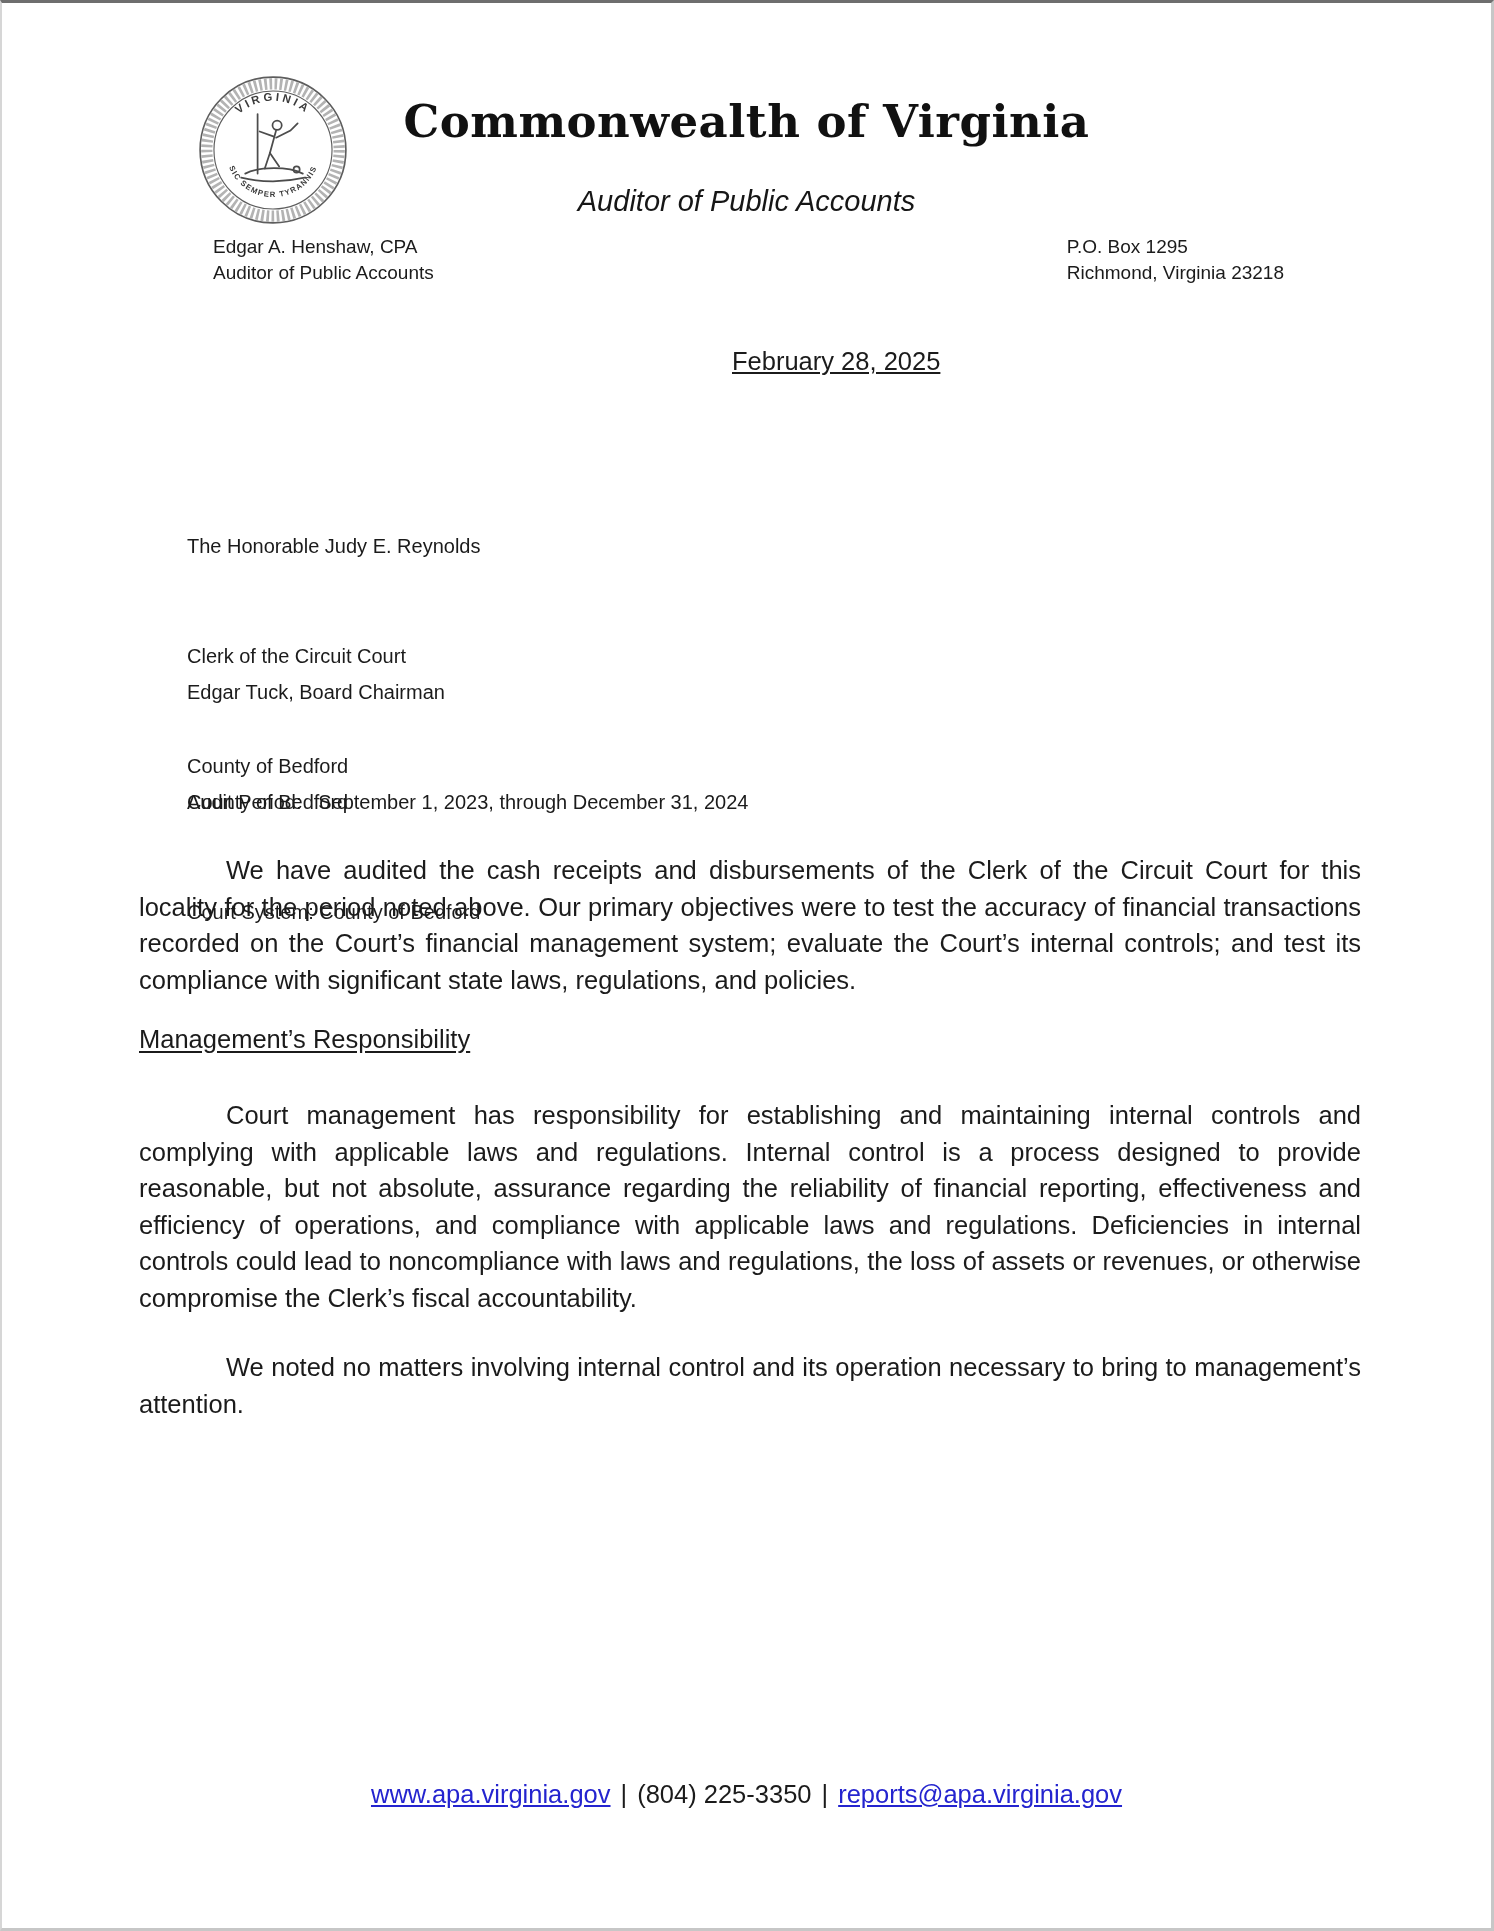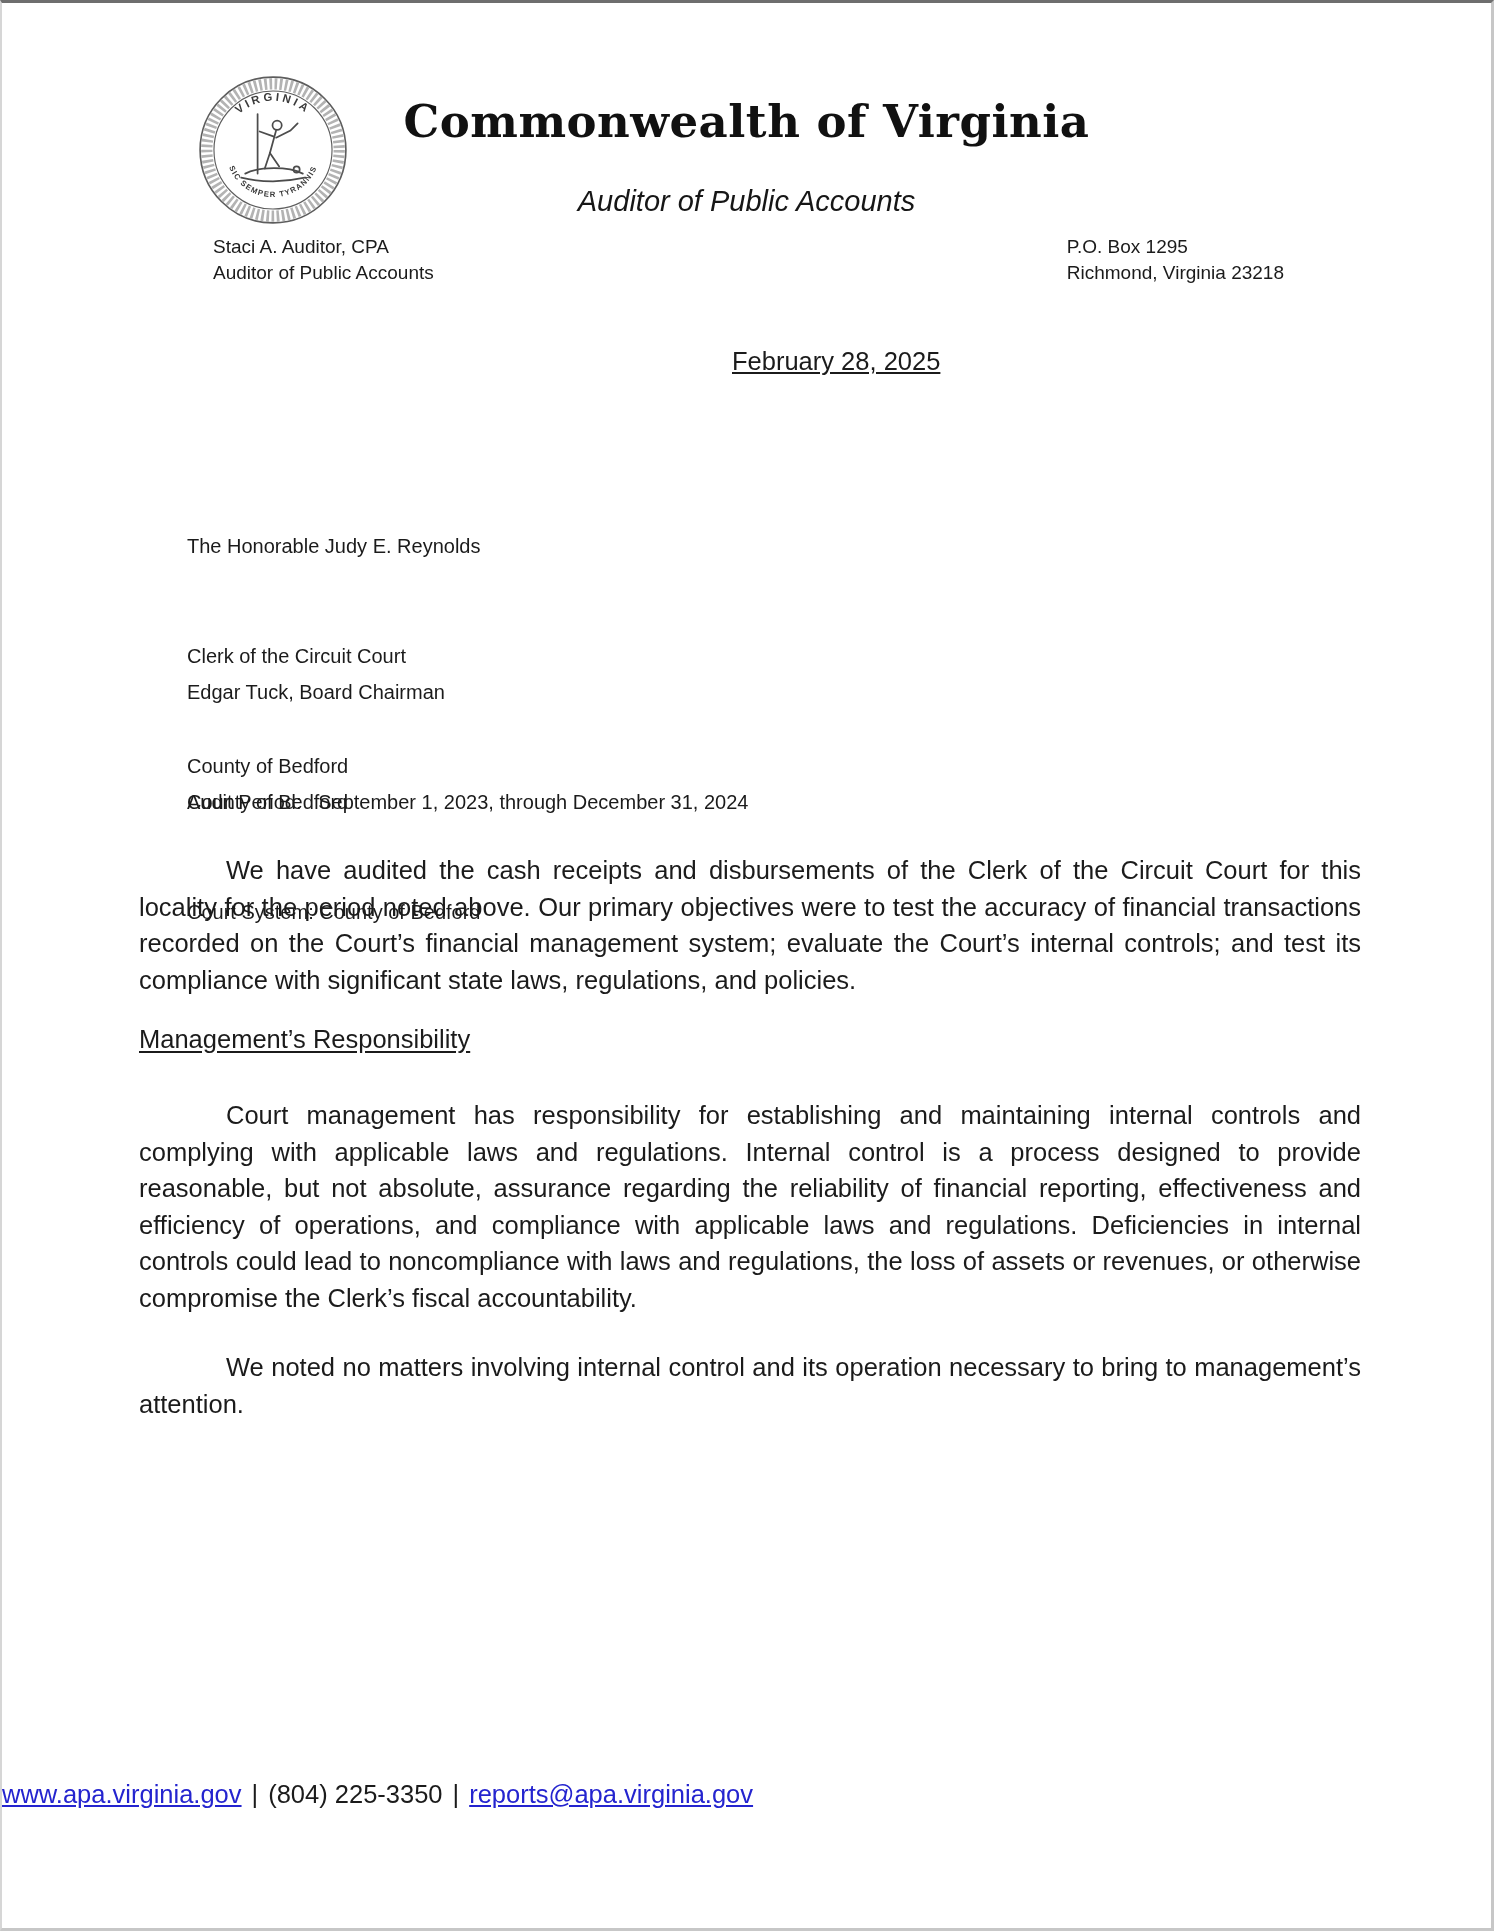--- a/index.html
+++ b/index.html
@@ -78,20 +78,21 @@
   .section-heading {
     position:absolute; left:137px; top:1018px;
     font-size:25.5px; line-height:36.6px;
     text-decoration:underline;
     text-underline-offset:3px;
   }
 
   
   .footer {
     position:absolute; top:1773px; left:0; width:100%;
+    text-align:center;
     font-size:25.5px; line-height:36.6px;
   }
   .footer .link {
     color:var(--link-color, #2323cc);
     text-decoration:underline;
     cursor:pointer;
   }
   .footer .sep { margin:0 10px; color:#1b1b1b; }
 
   
@@ -134,21 +135,21 @@
         <circle cx="98" cy="94" r="3"></circle>
         <path d="M 44,102 Q 75,109 106,102"></path>
       </g>
     </svg>
   </div>
 
   <div class="doc-title">Commonwealth of Virginia</div>
   <div class="doc-subtitle">Auditor of Public Accounts</div>
 
   <div class="hdr-left">
-    <div>Staci A. Auditor, CPA</div>
+    <div>Edgar A. Henshaw, CPA</div>
     <div>Auditor of Public Accounts</div>
   </div>
 
   <div class="hdr-right">
     <div>P.O. Box 1295</div>
     <div>Richmond, Virginia 23218</div>
   </div>
 
   <div class="date-line">February 28, 2025</div>
 

